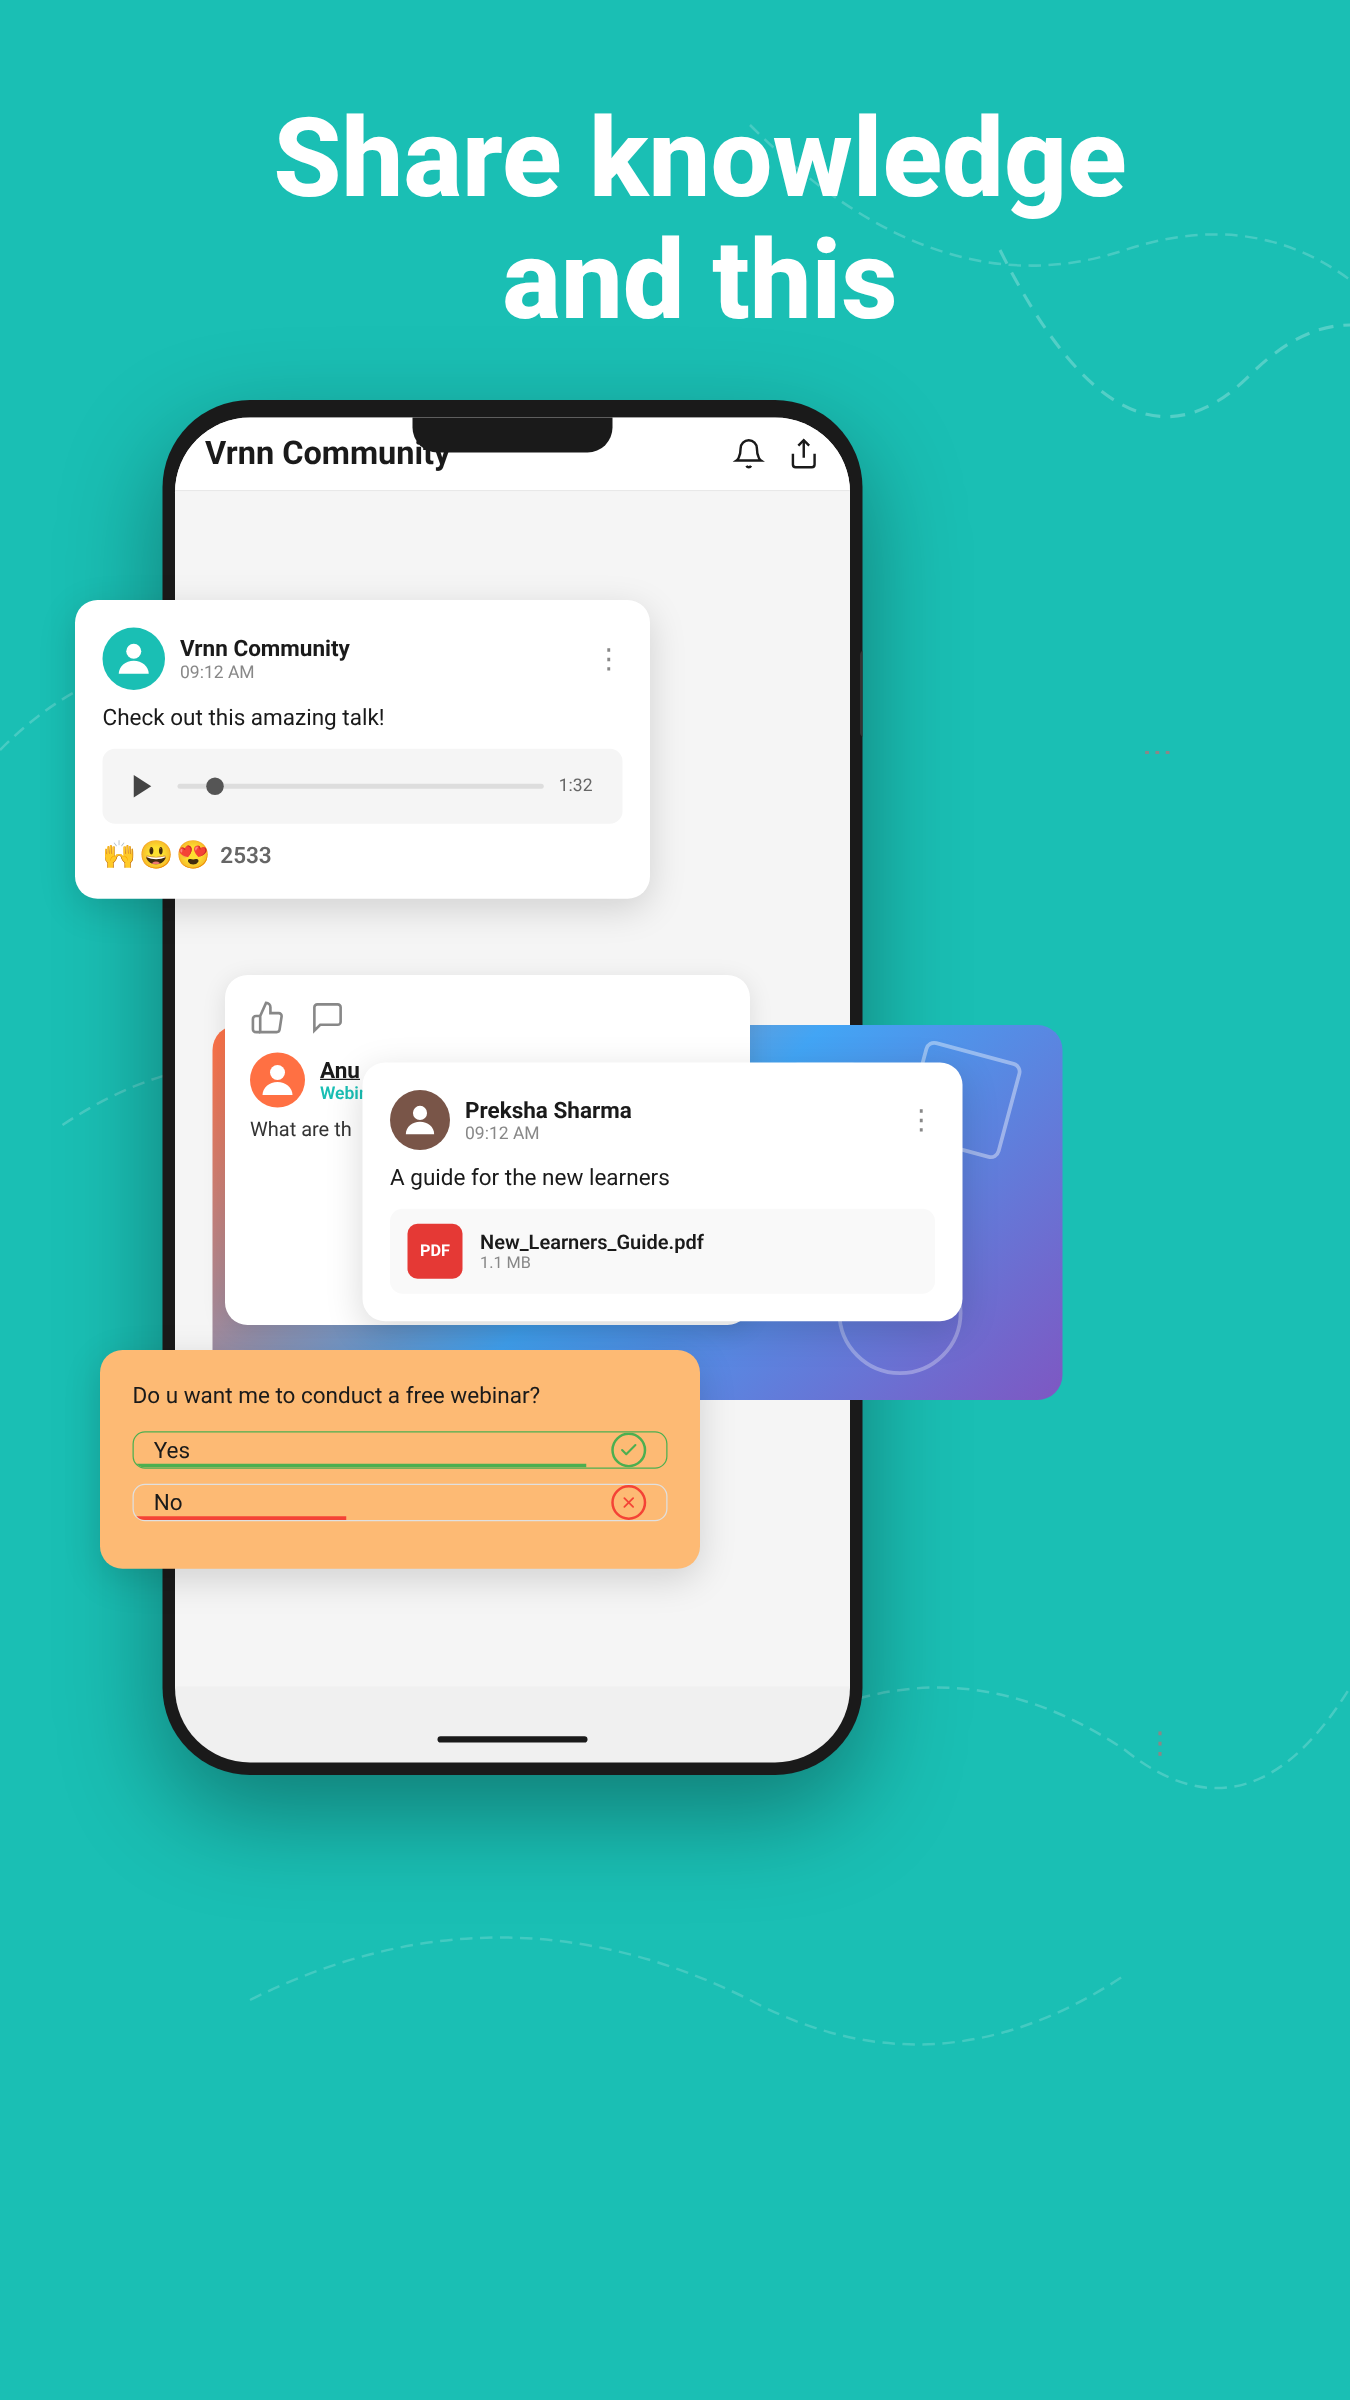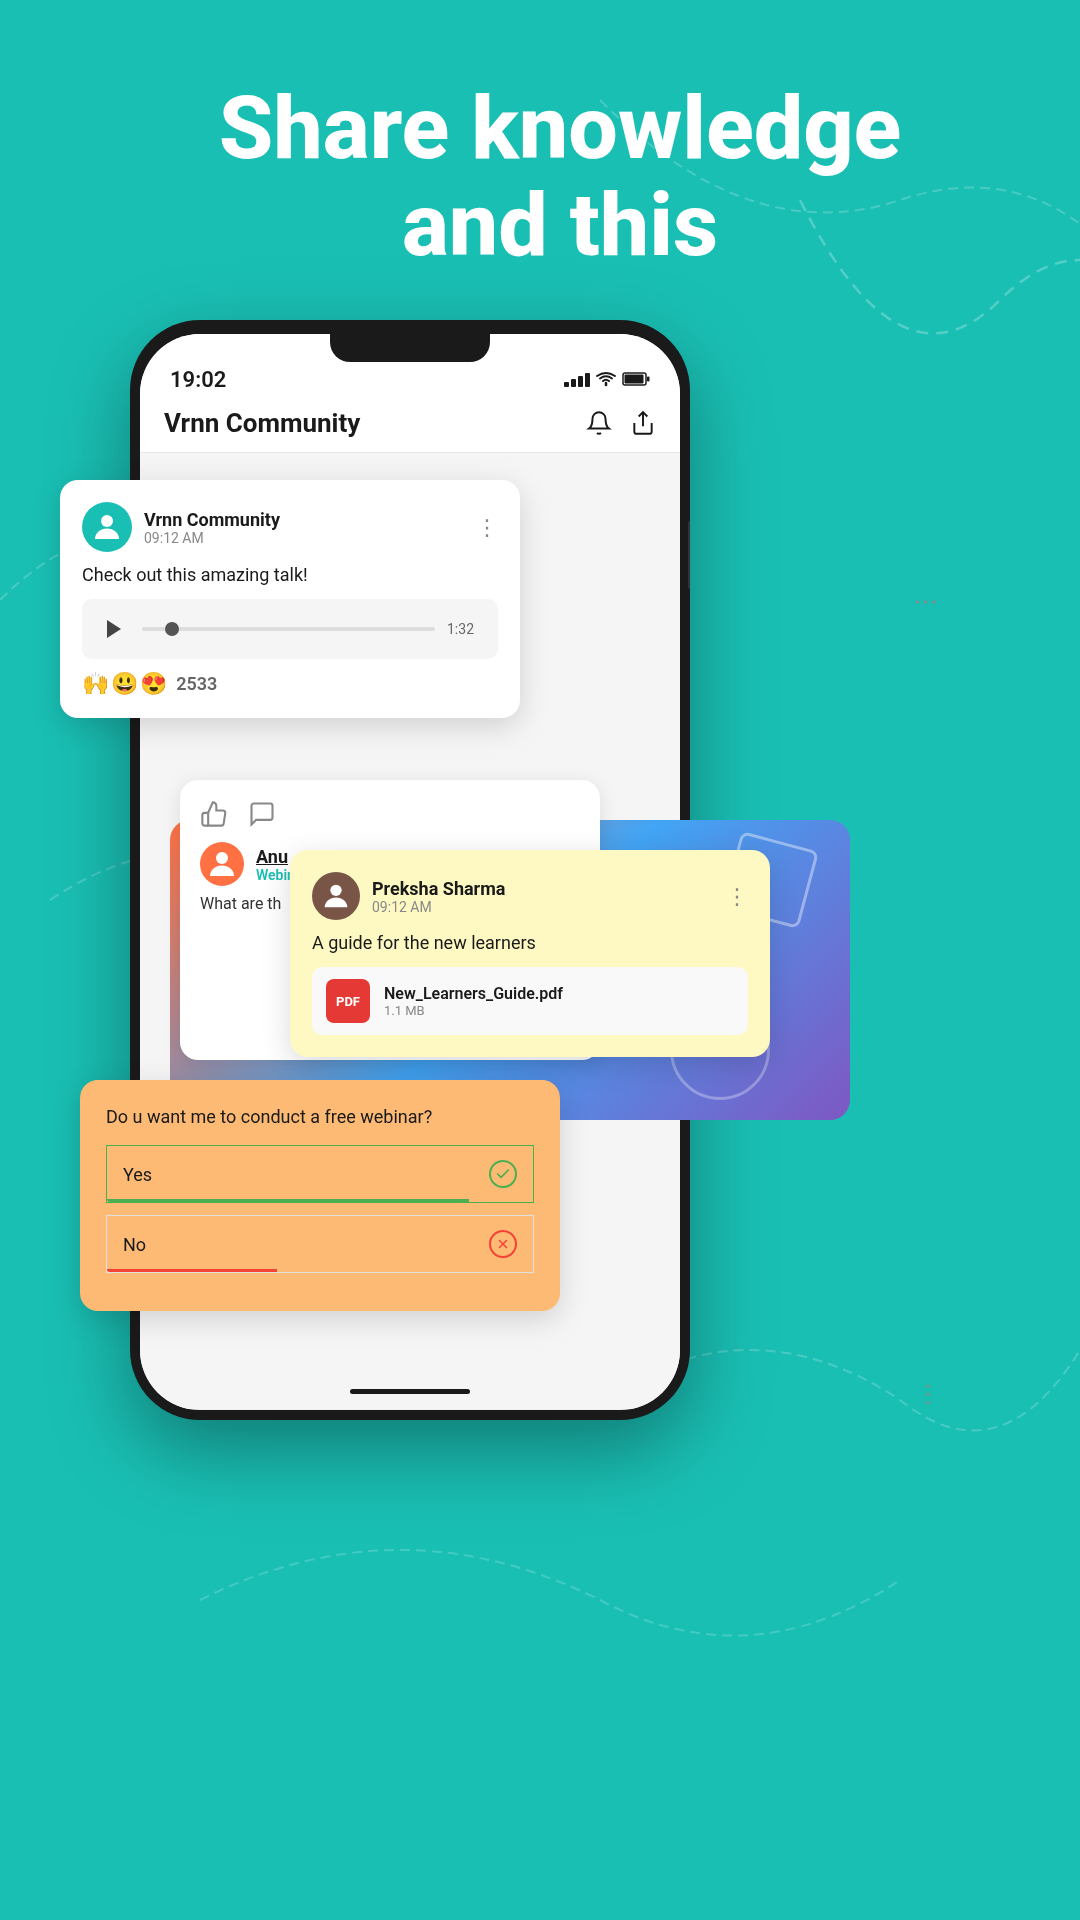--- a/index.html
+++ b/index.html
@@ -298,21 +298,21 @@
       padding: 22px;
       box-shadow: 0 8px 30px rgba(0,0,0,0.15);
       z-index: 10;
     }
 
     .floating-card-2 {
       position: absolute;
       top: 850px;
       left: 290px;
       width: 480px;
-      background: #fef9c3;
+      background: #ffffff;
       border-radius: 18px;
       padding: 22px;
       box-shadow: 0 8px 30px rgba(0,0,0,0.15);
       z-index: 11;
     }
 
     .floating-card-3 {
       position: absolute;
       top: 1080px;
       left: 80px;
@@ -362,22 +362,22 @@
 
     
     .poll-question {
       font-size: 18px;
       color: #1a1a1a;
       margin-bottom: 18px;
     }
 
     .poll-option {
       border: 1.5px solid #e0e0e0;
-      border-radius: 0;
-      padding: 14px 16px;
+      border-radius: 10px;
+      padding: 0 16px;
       display: flex;
       align-items: center;
       justify-content: space-between;
       margin-bottom: 12px;
       position: relative;
       overflow: hidden;
       text-align: center;
     }
 
     .poll-option.yes {
@@ -560,45 +560,20 @@
 
 <div class="phone">
   <div class="phone-notch"></div>
   <div class="phone-btn-right"></div>
   <div class="phone-btn-left1"></div>
   <div class="phone-btn-left2"></div>
   <div class="phone-btn-left3"></div>
 
   <div class="phone-screen">
 
-    <div class="status-bar">
-      <span class="status-time">19:02</span>
-      <div class="status-icons">
-
-        <div class="signal-bars">
-          <div class="signal-bar" style="height:5px;"></div>
-          <div class="signal-bar" style="height:8px;"></div>
-          <div class="signal-bar" style="height:11px;"></div>
-          <div class="signal-bar" style="height:14px;"></div>
-        </div>
-
-        <svg width="20" height="16" viewBox="0 0 20 16">
-          <path d="M10 12 L10 14" stroke="#1a1a1a" stroke-width="2.5" stroke-linecap="round"></path>
-          <path d="M7 10 Q10 7.5 13 10" stroke="#1a1a1a" stroke-width="2" fill="none" stroke-linecap="round"></path>
-          <path d="M4 7.5 Q10 3 16 7.5" stroke="#1a1a1a" stroke-width="2" fill="none" stroke-linecap="round"></path>
-          <path d="M1 5 Q10 -1 19 5" stroke="#1a1a1a" stroke-width="2" fill="none" stroke-linecap="round"></path>
-        </svg>
-
-        <svg width="28" height="14" viewBox="0 0 28 14">
-          <rect x="1" y="1" width="23" height="12" rx="2" stroke="#1a1a1a" stroke-width="1.5" fill="none"></rect>
-          <rect x="2.5" y="2.5" width="19" height="9" rx="1" fill="#1a1a1a"></rect>
-          <rect x="25" y="4.5" width="2.5" height="5" rx="1" fill="#1a1a1a"></rect>
-        </svg>
-      </div>
-    </div>
 
     <div class="app-header">
       <span class="app-title">Vrnn Community</span>
       <div class="header-icons">
 
         <svg width="26" height="26" viewBox="0 0 24 24" fill="none" stroke="#1a1a1a" stroke-width="1.8">
           <path d="M18 8A6 6 0 0 0 6 8c0 7-3 9-3 9h18s-3-2-3-9"></path>
           <path d="M13.73 21a2 2 0 0 1-3.46 0"></path>
         </svg>
 

